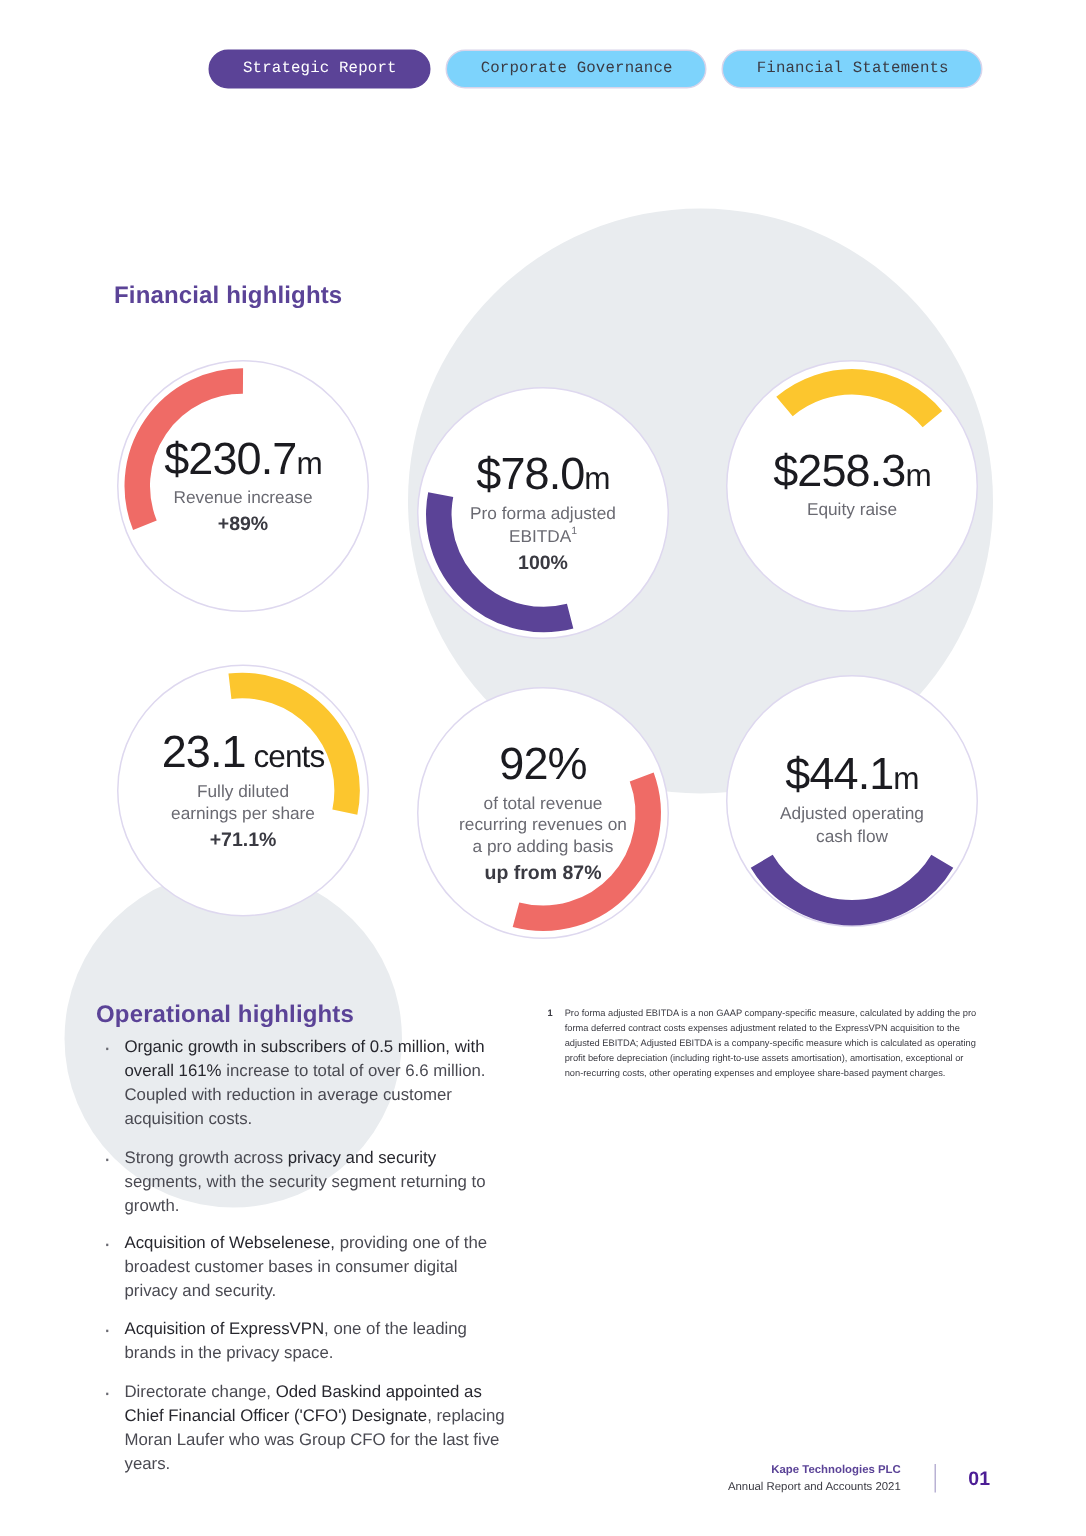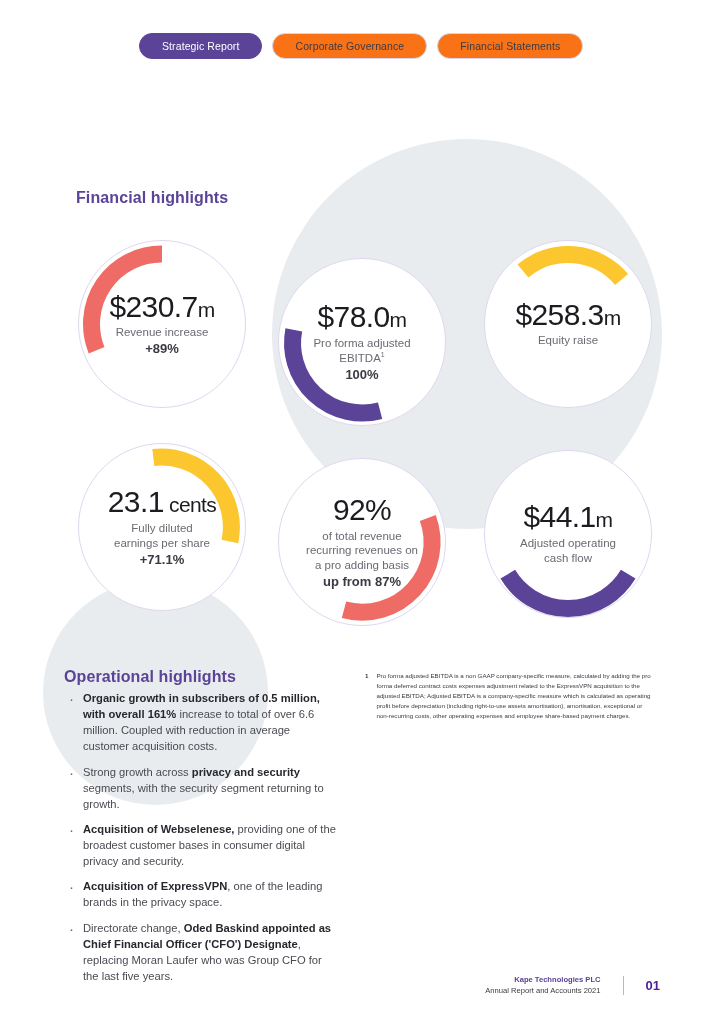--- a/index.html
+++ b/index.html
@@ -7,28 +7,28 @@
     width: 724px; height: 1024px;
     background: #ffffff;
     font-family: "Liberation Sans", sans-serif;
     overflow: hidden;
   }
   .page { position: relative; width: 724px; height: 1024px; }
 
   
   .tabbar {
     position: absolute; top: 33px; left: 139px;
-    display: flex; gap: 10px; align-items: center;
+    display: flex; gap: 10px; align-items: center; font-family: Liberation Mono, monospace;
   }
   .tab {
     height: 26px; padding: 0 22px;
     border-radius: 13px;
     display: flex; align-items: center; justify-content: center;
     font-size: 10.5px; letter-spacing: .1px;
-    color: #3b3b44; border: 1px solid #d8d4ea; background: #f97316;
+    color: #3b3b44; border: 1px solid #d8d4ea; background: #7dd3fc;
     white-space: nowrap;
   }
   .tab.active { background: #5B4397; border-color: #5B4397; color: #fff; }
 
   
   .blob {
     position: absolute; border-radius: 50%;
     background: #e9ecef; z-index: 0;
   }
   .blob-big { width: 390px; height: 390px; left: 272px; top: 139px; }
@@ -83,21 +83,21 @@
   }
   .ops li {
     list-style: none; position: relative;
     padding-left: 19px; margin-bottom: 9px;
     font-size: 11.2px; line-height: 1.44; color: #4a4a52;
   }
   .ops li::before {
     content: "\00b7"; position: absolute; left: 5px; top: -2px;
     font-size: 15px; color: #6a6a72;
   }
-  .ops b { font-weight: 700; color: #27272e; }
+  .ops b { font-weight: 400; color: #27272e; }
 
   
   .footnote {
     position: absolute; left: 365px; top: 671px; width: 290px; z-index: 3;
     display: flex; gap: 8px;
   }
   .footnote .marker { font-size: 6.2px; color: #3a3a42; font-weight: 700; padding-top: .5px; }
   .footnote .body { font-size: 6.2px; line-height: 1.62; color: #3a3a42; }
 
   

